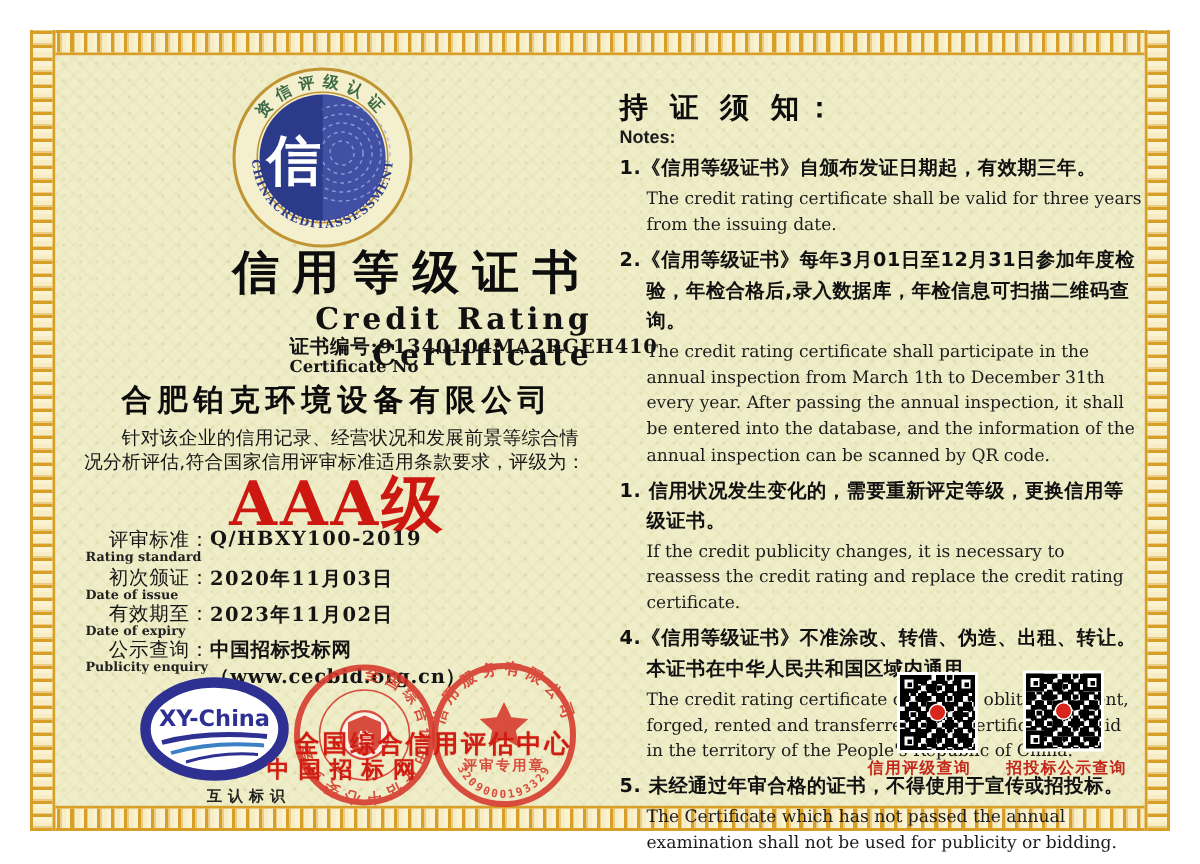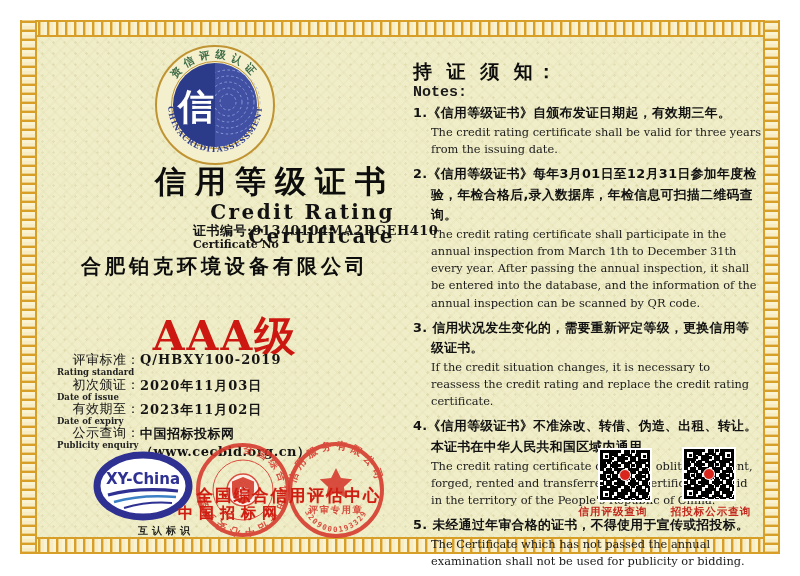--- a/index.html
+++ b/index.html
@@ -45,21 +45,21 @@
   .rating   { left:55px; top:309px; width:340px; text-align:center; font-size:41px; font-weight:bold; letter-spacing:2px; color:#cc1810; font-family:"DejaVu Serif","Liberation Serif",serif; }
   .field { position:absolute; left:57px; width:338px; }
   .f1{ top:351px; } .f2{ top:376px; } .f3{ top:400px; } .f4{ top:424px; }
   .flabel { display:inline-block; width:83px; vertical-align:top; }
   .flabel-cn { font-size:13px; font-weight:normal; letter-spacing:.5px;text-align:right; }
   .flabel-en { font-size:8.5px; font-weight:bold; font-family:"DejaVu Serif","Liberation Serif",serif; margin-top:-2px; color:#222; }
   .fvalue { display:inline-block; vertical-align:top; width:248px; font-size:13px; font-weight:bold; letter-spacing:1px; font-family:"DejaVu Serif","Liberation Serif",serif; padding-top:1px; }
   .fvalue .vline { line-height:1.35; letter-spacing:.5px; }
   
   .notes-h-cn { left:413px; top:59px; font-size:19px; font-weight:bold; letter-spacing:4px; color:#0d0d0d; }
-  .notes-h-en { left:413px; top:84px; font-size:15px; font-weight:bold; font-family:Liberation Mono, monospace; color:#1a1a1a; }
+  .notes-h-en { left:413px; top:84px; font-size:12px; font-weight:bold; font-family:Liberation Sans, sans-serif; color:#1a1a1a; }
   .notes-list { left:413px; top:103px; width:348px; }
   .note { margin-bottom:6px; }
   .note-cn { font-size:12.8px; font-weight:bold; line-height:1.62; padding-left:18px; text-indent:-18px; letter-spacing:.4px; color:#111; }
   .note-en { font-size:11.4px; line-height:1.5; padding-left:18px; font-family:"DejaVu Serif","Liberation Serif",serif; color:#1b1b1b; }
   
   .xy-logo { left:92px; top:451px; }
   .xy-caption { left:92px; top:524px; width:102px; text-align:right; font-size:10px; font-weight:bold; letter-spacing:4px; color:#25241f; }
   .stamp-left  { left:188px; top:440px; }
   .stamp-right { left:279px; top:438px; }
   .overlay1 { left:178px; top:485px; width:222px; text-align:center; font-size:16.5px; font-weight:bold; letter-spacing:2px; color:#cf1d12; white-space:nowrap; text-shadow:0 0 1px rgba(207,29,18,.4); }
@@ -123,20 +123,21 @@
       <textPath href="#arcBottom" startOffset="50%" text-anchor="middle">CHINACREDITASSESSMENT</textPath>
     </text>
   </svg>
 
   <div class="abs title-cn">信用等级证书</div>
   <div class="abs title-en">Credit Rating Certificate</div>
   <div class="abs certno">证书编号:91340104MA2RGEH410</div>
   <div class="abs certno-en">Certificate  No</div>
 
   <div class="abs company">合肥铂克环境设备有限公司</div>
+  <div class="abs statement">针对该企业的信用记录、经营状况和发展前景等综合情况分析评估,符合国家信用评审标准适用条款要求，评级为：</div>
   <div class="abs rating">AAA级</div>
 
   <div class="field f1">
     <div class="flabel">
       <div class="flabel-cn">评审标准：</div>
       <div class="flabel-en">Rating standard</div>
     </div><div class="fvalue">Q/HBXY100-2019</div>
   </div>
   <div class="field f2">
     <div class="flabel">
@@ -164,22 +165,22 @@
   <div class="abs notes-list">
     <div class="note">
       <div class="note-cn">1.《信用等级证书》自颁布发证日期起，有效期三年。</div>
       <div class="note-en">The credit rating certificate shall be valid for three years from the issuing date.</div>
     </div>
     <div class="note">
       <div class="note-cn">2.《信用等级证书》每年3月01日至12月31日参加年度检验，年检合格后,录入数据库，年检信息可扫描二维码查询。</div>
       <div class="note-en">The credit rating certificate shall participate in the annual inspection from March 1th to December 31th every year. After passing the annual inspection, it shall be entered into the database, and the information of the annual inspection can be scanned by QR code.</div>
     </div>
     <div class="note">
-      <div class="note-cn">3. 信用状况发生变化的，需要重新评定等级，更换信用等级证书。</div>
-      <div class="note-en">If the credit situation changes, it is necessary to reassess the credit rating and replace the credit rating certificate.</div>
+      <div class="note-cn">1. 信用状况发生变化的，需要重新评定等级，更换信用等级证书。</div>
+      <div class="note-en">If the credit publicity changes, it is necessary to reassess the credit rating and replace the credit rating certificate.</div>
     </div>
     <div class="note">
       <div class="note-cn">4.《信用等级证书》不准涂改、转借、伪造、出租、转让。本证书在中华人民共和国区域内通用。</div>
       <div class="note-en">The credit rating certificate cannot be obliterated, lent, forged, rented and transferred. This certificate is valid in the territory of the People's Republic of China.</div>
     </div>
     <div class="note">
       <div class="note-cn">5. 未经通过年审合格的证书，不得使用于宣传或招投标。</div>
       <div class="note-en">The Certificate which has not passed the annual examination shall not be used for publicity or bidding.</div>
     </div>
   </div>

